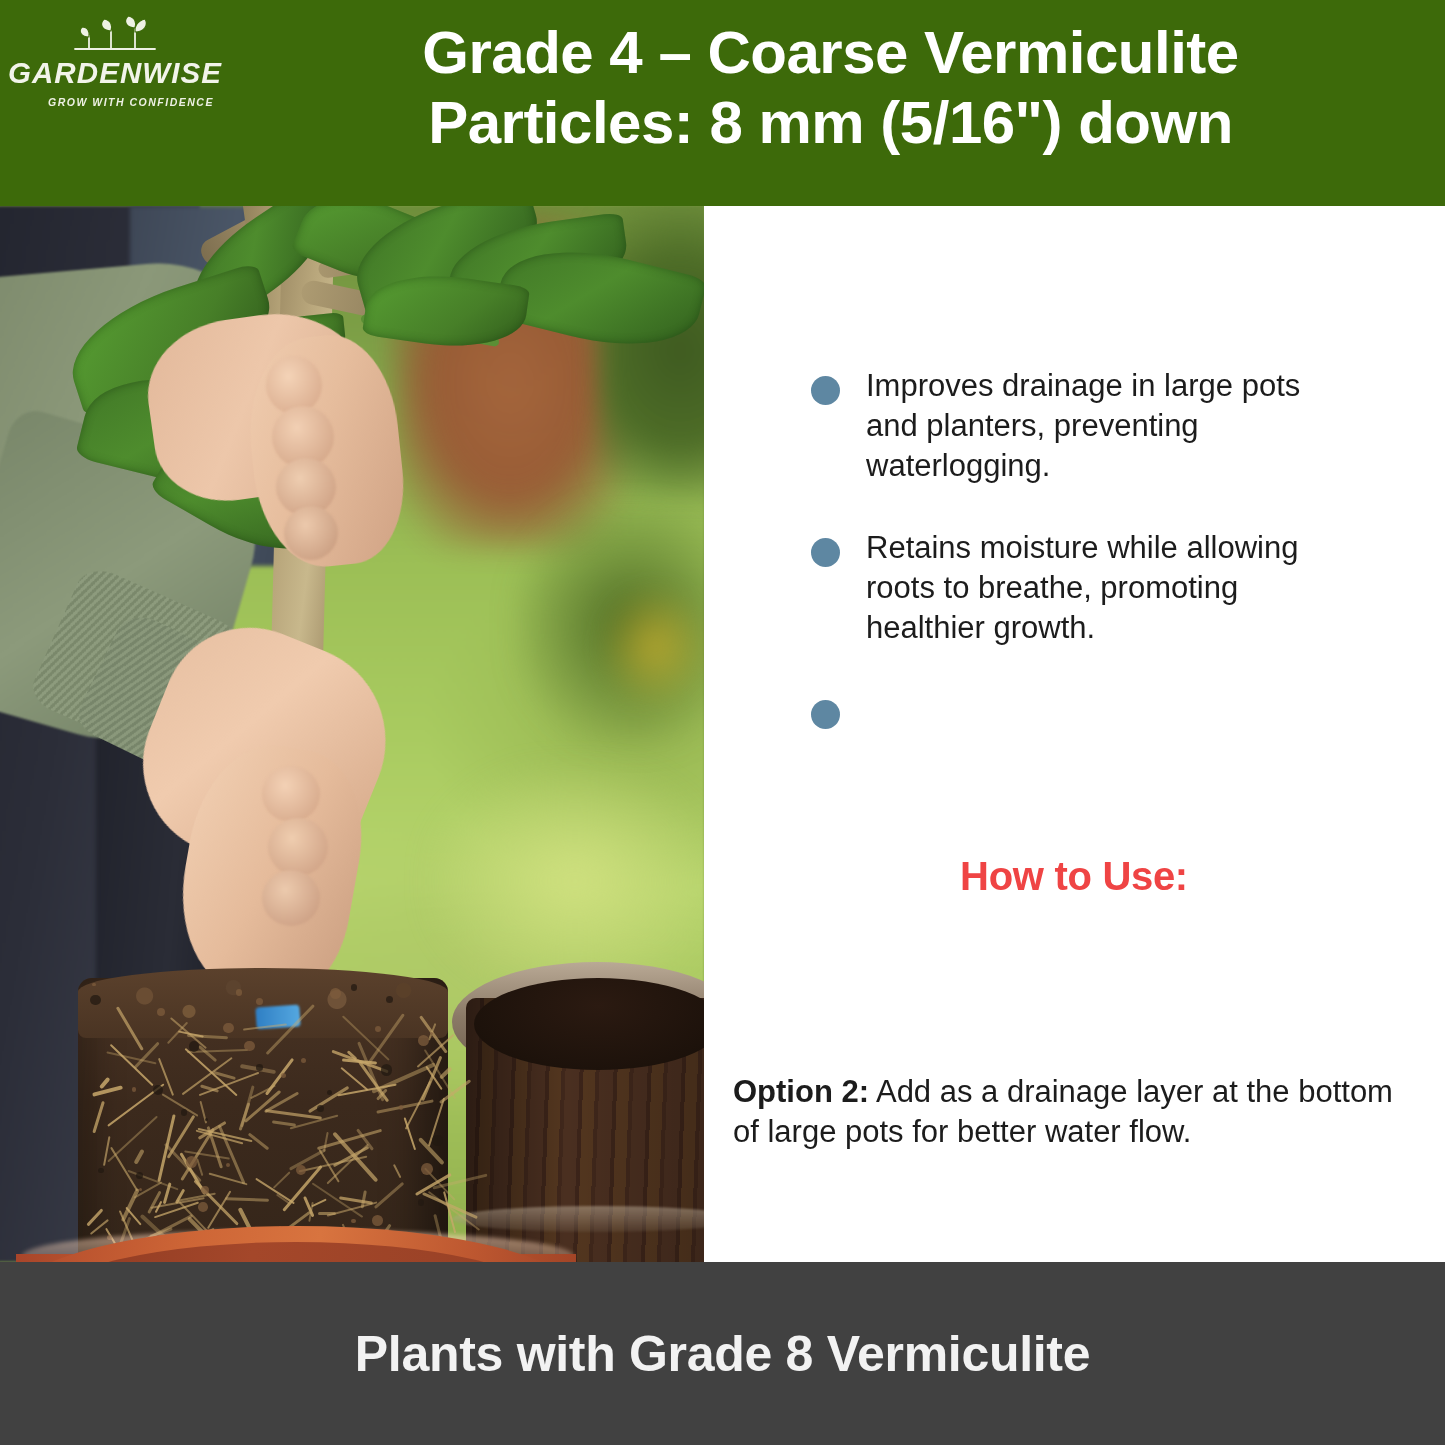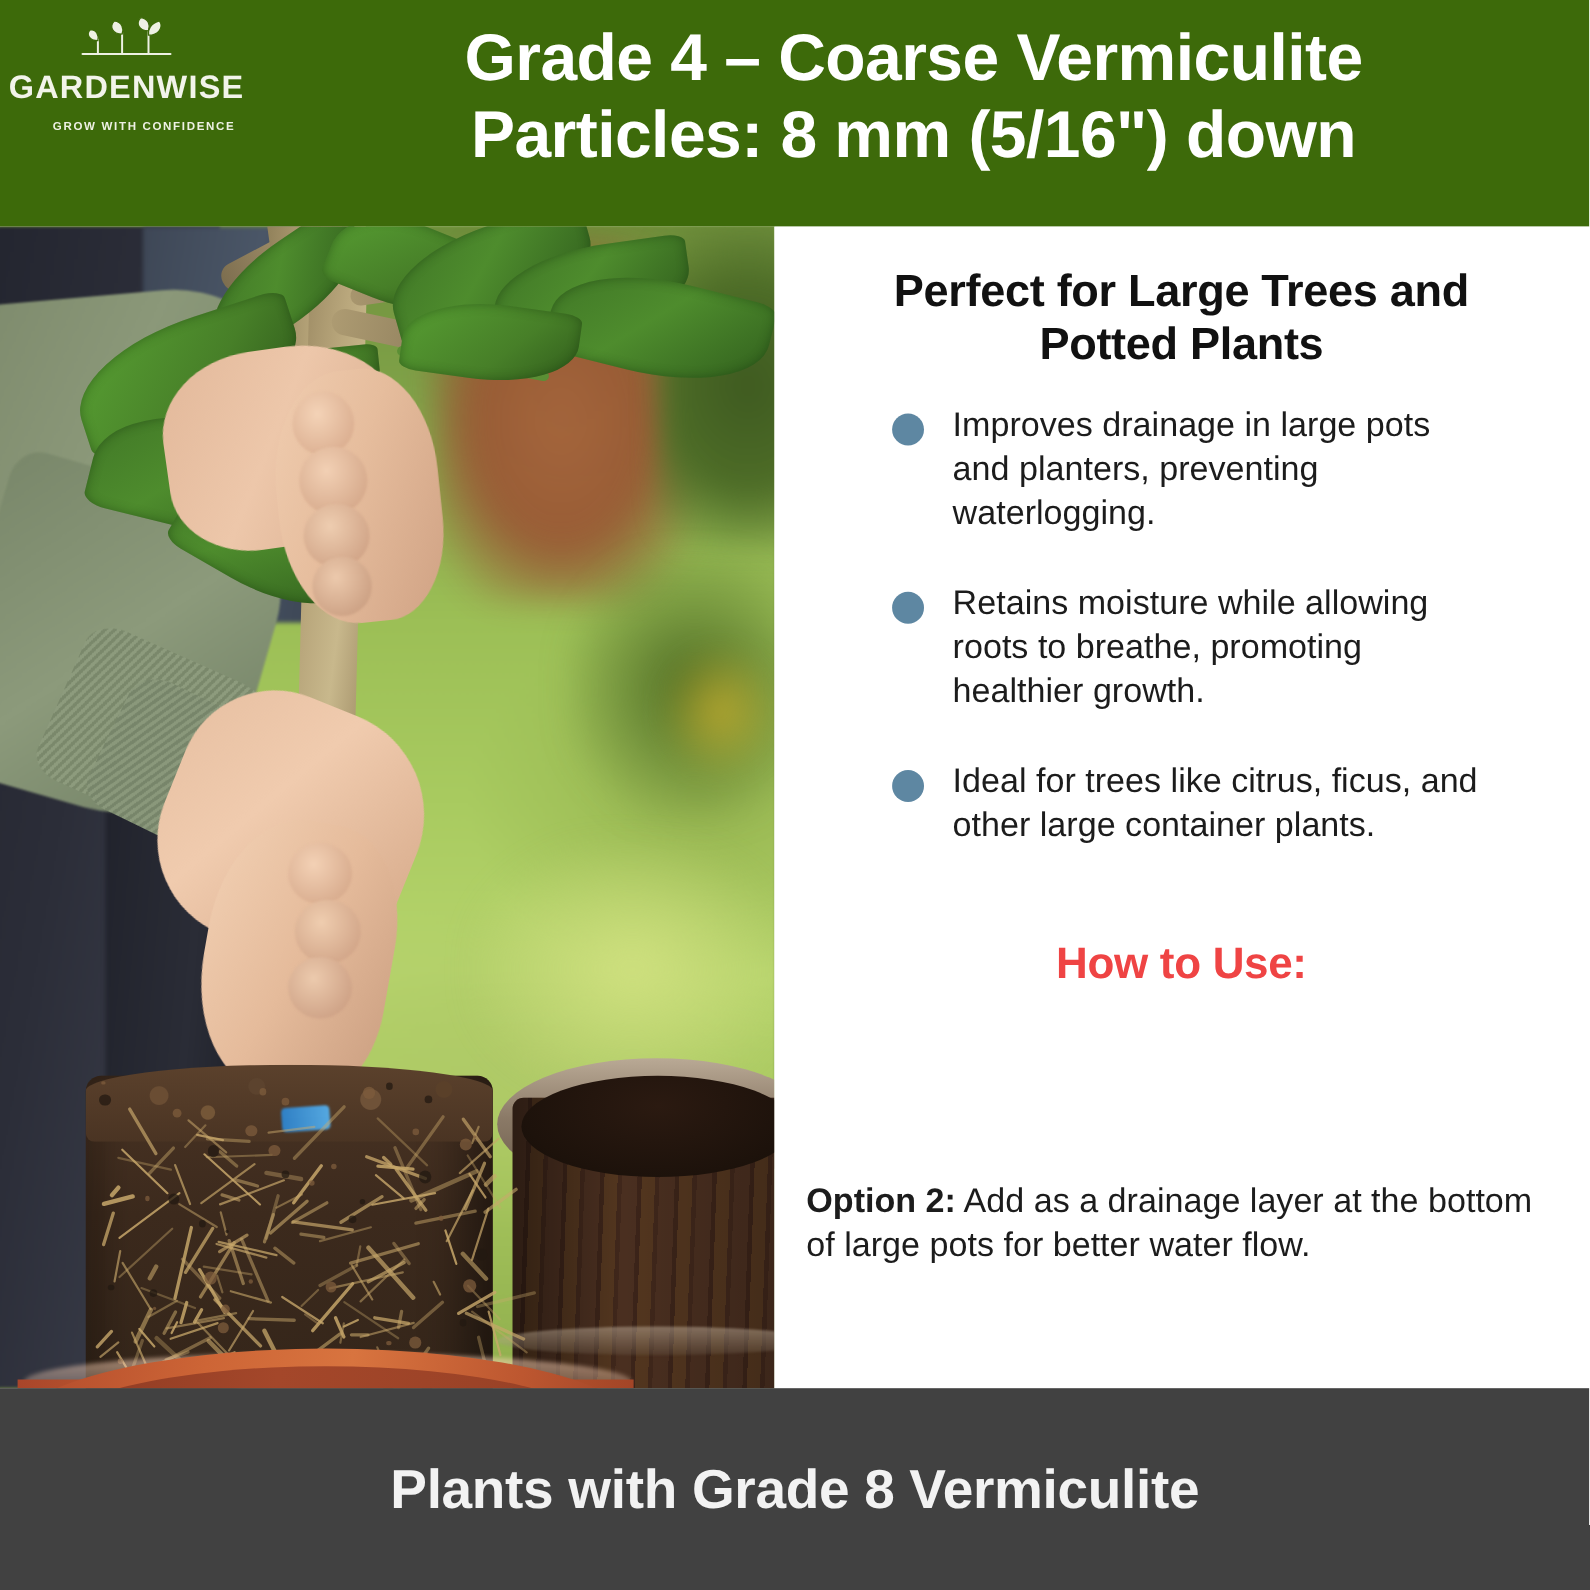--- a/index.html
+++ b/index.html
@@ -31,21 +31,22 @@
 
   .brand-logo {
     position: absolute;
     left: 8px;
     top: 12px;
     width: 214px;
     height: 108px;
     display: flex;
     flex-direction: column;
     align-items: center;
-    justify-content: space-between;
+    justify-content: flex-start;
+    font-style: italic;
   }
   .brand-mark {
     width: 108px;
     height: 44px;
     display: block;
   }
   .brand-name {
     color: #f2f4ea;
     font-size: 29.5px;
     font-weight: 700;
@@ -765,37 +766,32 @@
 
     <div class="ph pot-rim-hl"></div>
     <div class="ph pot-body"></div>
     <div class="ph pot-rim-outer"></div>
     <div class="ph pot-rim-inner"></div>
 
   </div>
 
   <div class="content-pane">
 
-    <div class="section-heading">
-      <span>Perfect for Large Trees and</span><br>
-      <span>Potted Plants</span>
-    </div>
 
     <div class="benefit-list">
       <div class="benefit-item">
         <span class="benefit-bullet"></span>
         <span class="benefit-text">Improves drainage in large pots and planters, preventing waterlogging.</span>
       </div>
       <div class="benefit-item">
         <span class="benefit-bullet"></span>
         <span class="benefit-text">Retains moisture while allowing roots to breathe, promoting healthier growth.</span>
       </div>
       <div class="benefit-item">
         <span class="benefit-bullet"></span>
-        <span class="benefit-text">Ideal for trees like citrus, ficus, and other large container plants.</span>
       </div>
     </div>
 
     <div class="usage-heading">How to Use:</div>
 
 
     <div class="usage-option opt2">
       <b>Option 2:</b><span> Add as a drainage layer at the bottom of large pots for better water flow.</span>
     </div>
   </div>

